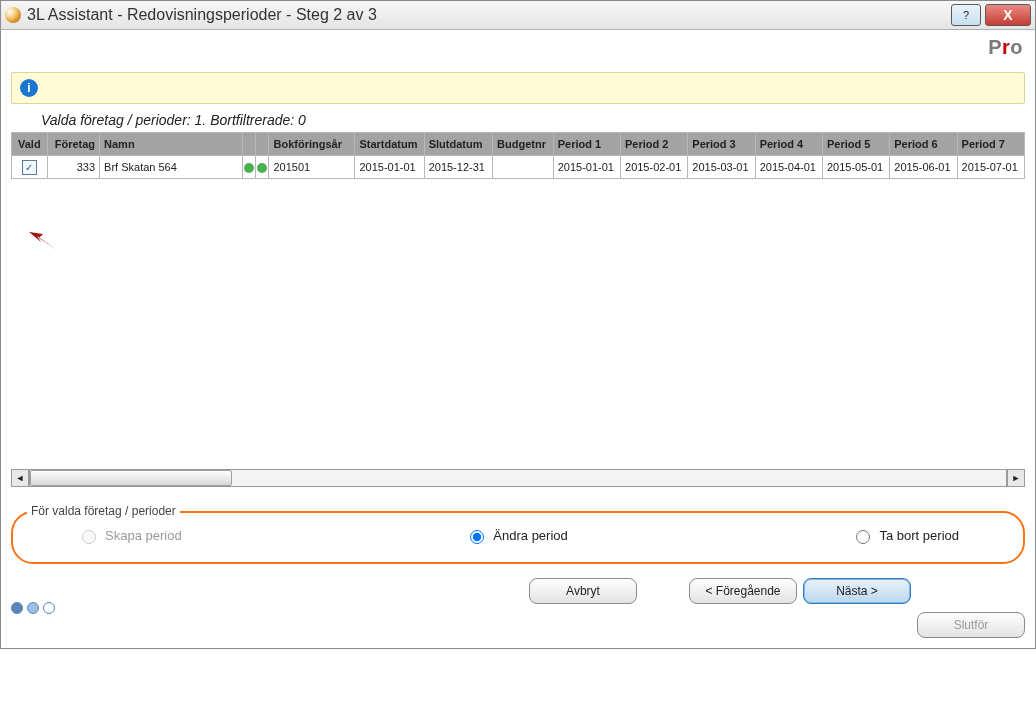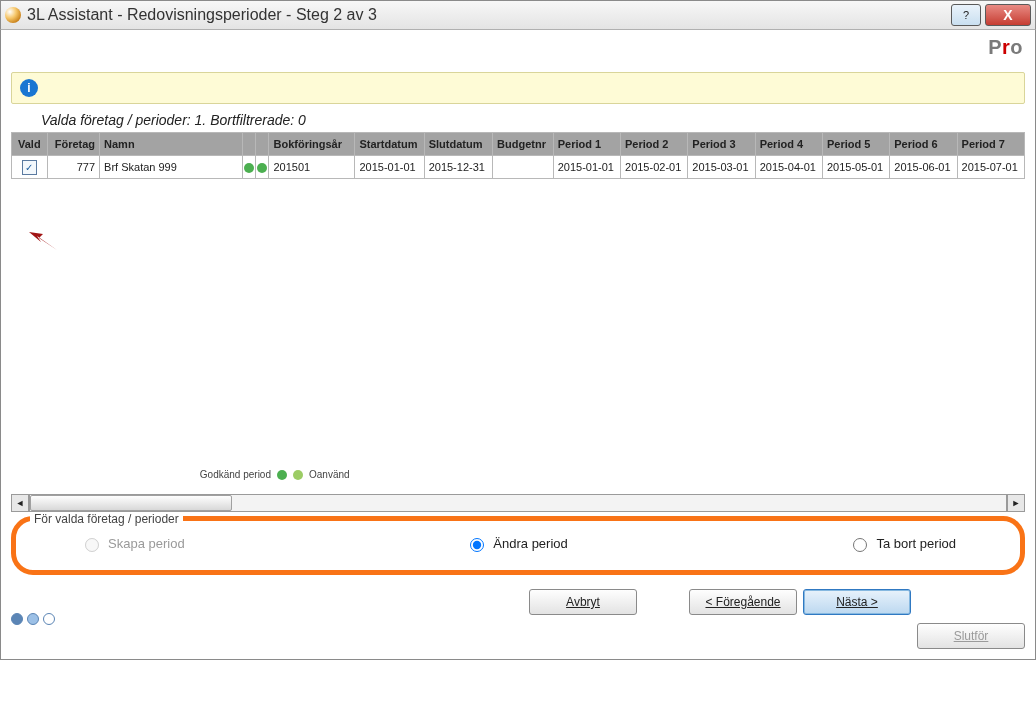--- a/index.html
+++ b/index.html
@@ -36,32 +36,32 @@
   .orange{background:#ff7043;}
   .arrow{position:absolute;left:28px;top:200px;}
   .legend{margin-top:290px;font-size:10px;color:#444;}
   .legend .row{display:flex;align-items:center;gap:6px;margin:2px 0;}
   .legend .lbl-left{width:260px;text-align:right;}
   .legend .lbl-right{width:80px;}
   .scroll-wrap{margin-top:14px;display:flex;align-items:center;gap:0;}
   .scroll-l,.scroll-r{width:16px;height:16px;border:1px solid #9a9a9a;background:#e8e8e8;display:flex;align-items:center;justify-content:center;font-size:9px;}
   .scroll-track{flex:1;height:16px;border:1px solid #9a9a9a;background:#f3f3f3;position:relative;}
   .scroll-thumb{position:absolute;left:0;top:0;height:14px;width:200px;background:linear-gradient(to bottom,#fefefe,#d8d8d8);border:1px solid #a0a0a0;border-radius:2px;}
-  .group{margin-top:4px;border:5px solid #f97316;border-radius:22px;padding:14px 24px 18px 24px;position:relative;}
+  .group{margin-top:24px;border:2px solid #f97316;border-radius:22px;padding:14px 24px 18px 24px;position:relative;}
   .group .glabel{position:absolute;top:-9px;left:14px;background:#fff;padding:0 4px;font-size:12px;color:#444;}
   .radio-row{display:flex;justify-content:space-between;align-items:center;padding:0 40px;}
   .radio-opt{display:flex;align-items:center;gap:6px;font-size:13px;}
   .radio-opt.disabled{color:#9a9a9a;}
   input[type=radio]{width:14px;height:14px;}
   .step-dots{margin-top:12px;display:flex;gap:4px;}
   .step-dots .sd{width:10px;height:10px;border-radius:50%;border:1px solid #5b85b5;}
   .step-dots .done{background:#5b85b5;}
   .step-dots .cur{background:#9cc0e6;}
   .footer{display:flex;justify-content:flex-end;gap:6px;margin-top:-14px;}
-  .btn{border:1px solid #8a8a8a;border-radius:3px;background:linear-gradient(to bottom,#fefefe,#e3e3e3);height:24px;min-width:86px;padding:0 10px;font-size:12px;display:flex;align-items:center;justify-content:center;cursor:pointer;text-decoration:underline;}
+  .btn{border:1px solid #8a8a8a;border-radius:8px;background:linear-gradient(to bottom,#fefefe,#e3e3e3);height:24px;min-width:86px;padding:0 10px;font-size:12px;display:flex;align-items:center;justify-content:center;cursor:pointer;}
   .btn.primary{border:1px solid #3079c2;background:linear-gradient(to bottom,#e8f2fb,#bcd8f0);box-shadow:0 0 0 1px #86b8e0 inset;}
   .btn.disabled{color:#9a9a9a;cursor:default;margin-top:34px;}
   .checkbox-box{width:13px;height:13px;border:1px solid #5a7aa0;background:#f3f8fc;display:inline-flex;align-items:center;justify-content:center;font-size:10px;color:#2060a0;}
 </style>
 </head>
 <body>
 
 <div class="titlebar">
   <div class="app-icon"></div>
   <div class="title">3L Assistant - Redovisningsperioder - Steg 2 av 3</div>
@@ -103,22 +103,22 @@
           <th class="c-per">Period 5</th>
           <th class="c-per">Period 6</th>
           <th class="c-per">Period 7</th>
         </tr>
       </thead>
       <tbody>
         <tr>
           <td class="c-vald">
             <span class="checkbox-box">✓</span>
           </td>
-          <td class="c-ftg">777</td>
-          <td class="c-namn">Brf Skatan 999</td>
+          <td class="c-ftg">333</td>
+          <td class="c-namn">Brf Skatan 564</td>
           <td class="c-dot"><span class="dot green"></span></td>
           <td class="c-dot"><span class="dot green"></span></td>
           <td class="c-ar">201501</td>
           <td class="c-dat">2015-01-01</td>
           <td class="c-dat">2015-12-31</td>
           <td class="c-bud"></td>
           <td class="c-per">2015-01-01</td>
           <td class="c-per">2015-02-01</td>
           <td class="c-per">2015-03-01</td>
           <td class="c-per">2015-04-01</td>
@@ -128,26 +128,20 @@
         </tr>
       </tbody>
     </table>
   </div>
 
   <svg class="arrow" width="30" height="22">
     <polygon points="28,20 8,6 12,12 0,2 14,4 10,8" fill="#a11414"></polygon>
   </svg>
 
   <div class="legend">
-    <div class="row">
-      <div class="lbl-left">Godkänd period</div>
-      <span class="dot green"></span>
-      <span class="dot lgreen"></span>
-      <div class="lbl-right">Oanvänd</div>
-    </div>
   </div>
 
   <div class="scroll-wrap">
     <div class="scroll-l">◄</div>
     <div class="scroll-track">
       <div class="scroll-thumb"></div>
     </div>
     <div class="scroll-r">►</div>
   </div>
 

